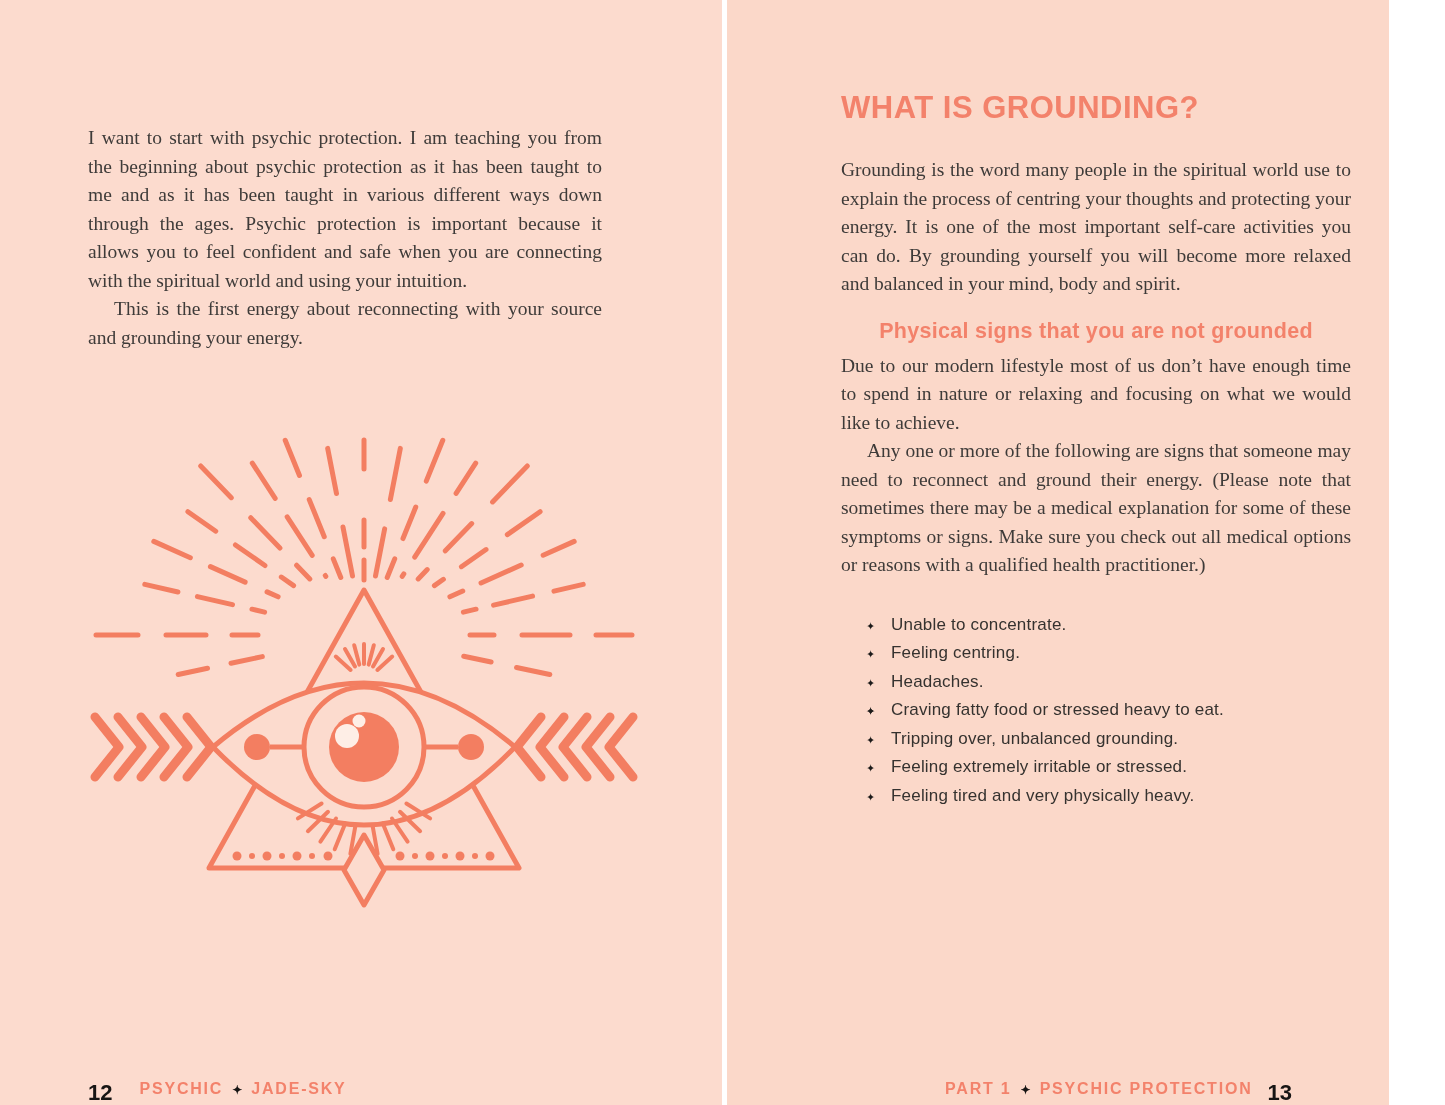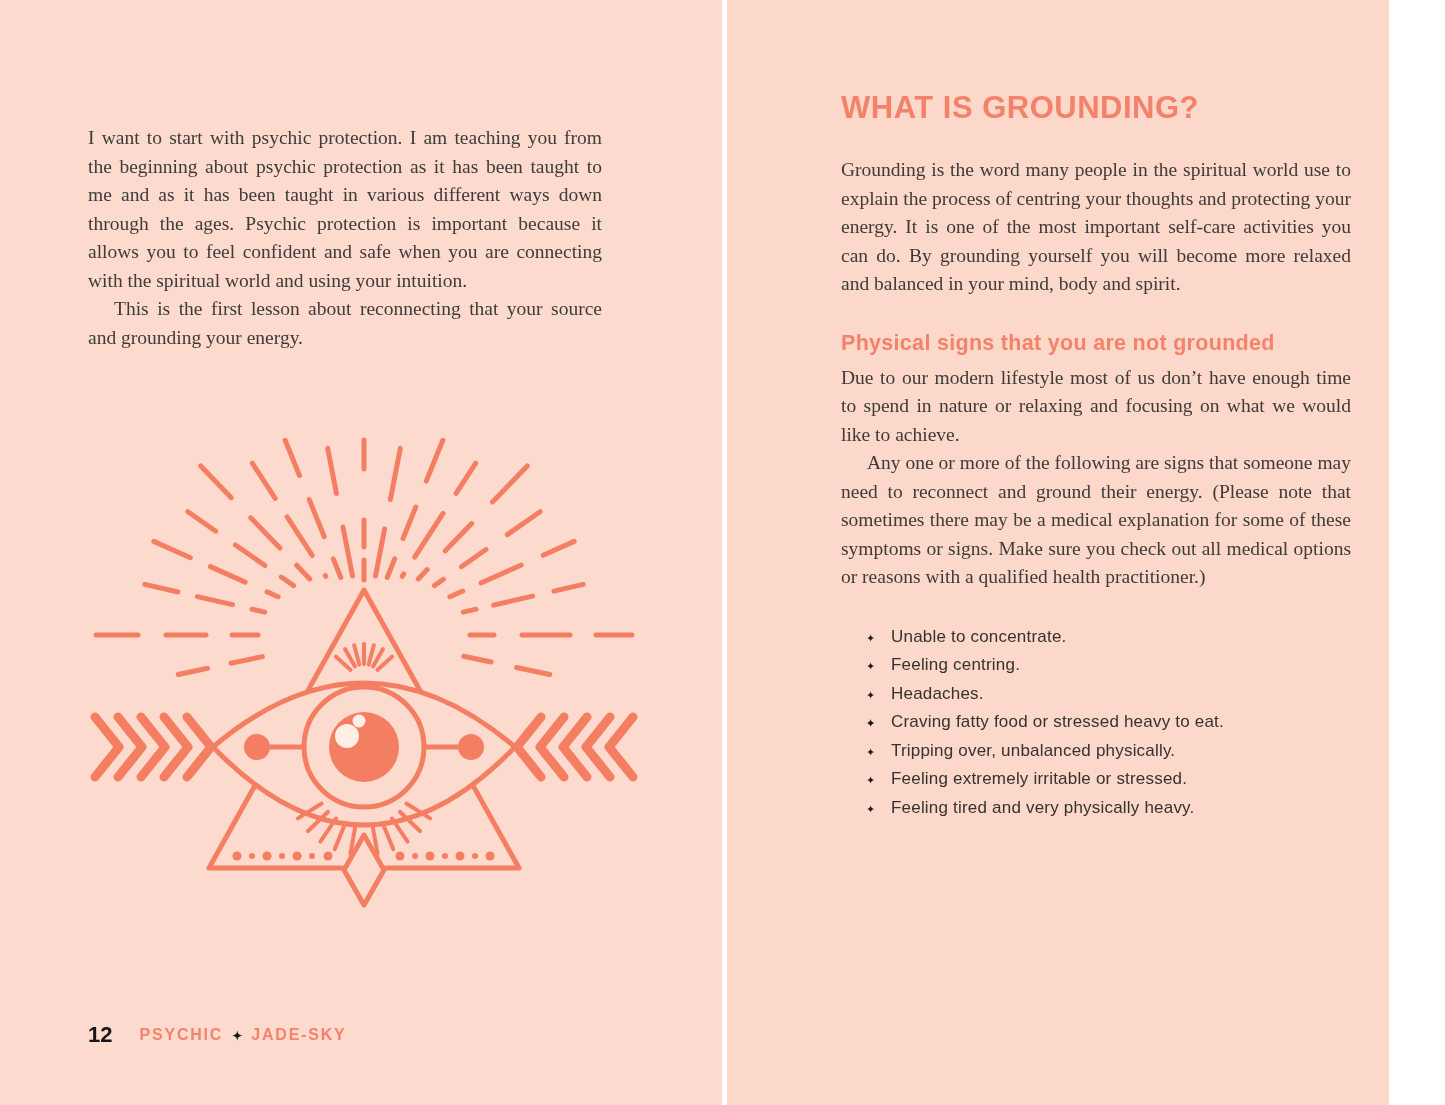--- a/index.html
+++ b/index.html
@@ -14,32 +14,32 @@
   
   .serif { font:19.5px/28.5px "Liberation Serif", serif; color:#3e3b39; text-align:justify; }
   .indent { text-indent:26px; }
 
   .left-text { position:absolute; left:88px; top:124px; width:514px; }
 
   .rp-content { position:absolute; left:114px; top:0; width:510px; }
   .rp-content h1 { margin-top:92px; font:700 31px/31px "Liberation Sans", sans-serif;
                    letter-spacing:0.5px; color:#f3826b; }
   .rp-content .p1 { margin-top:33px; }
-  .rp-content h2 { margin-top:33px; font:700 21.5px/22px "Liberation Sans", sans-serif;
-                   letter-spacing:0.3px; color:#f3826b; }
+  .rp-content h2 { margin-top:21px; font:700 21.5px/22px "Liberation Sans", sans-serif;
+                   letter-spacing:0.3px; color:#f3826b;text-align:center; }
   .rp-content .p3 { margin-top:10px; }
 
   ul.bullets { margin-top:31px; list-style:none; }
   ul.bullets li { position:relative; padding-left:50px;
                   font:17px/28.5px "Liberation Sans", sans-serif;
                   letter-spacing:0.2px; color:#35322f; text-align:justify; }
   .bullet-star { position:absolute; left:25px; top:1px; font-size:11px; color:#1d1b1a; }
 
   
-  .page-footer { position:absolute; top:1022px; display:flex; align-items:center; }
+  .page-footer { position:absolute; top:1080px; display:flex; align-items:flex-start; }
   .footer-left { left:88px; }
   .footer-right { right:97px; }
   .page-num { font:700 22px "Liberation Sans", sans-serif; color:#171514; }
   .running-title { font:700 16px "Liberation Sans", sans-serif; letter-spacing:1.8px; color:#f3826b; }
   .footer-left .running-title { margin-left:27px; }
   .footer-right .running-title { margin-right:15px; }
   .star-sep { color:#171514; font-size:12px; padding:0 9px; letter-spacing:0; }
 
   
   .illustration { position:absolute; left:85px; top:430px; width:560px; height:505px; }
@@ -47,21 +47,21 @@
 </style>
 </head>
 <body>
 
 <div class="spread">
 
   <section class="page page-left">
 
     <div class="left-text">
       <p class="serif">I want to start with psychic protection. I am teaching you from the beginning about psychic protection as it has been taught to me and as it has been taught in various different ways down through the ages. Psychic protection is important because it allows you to feel confident and safe when you are connecting with the spiritual world and using your intuition.</p>
-      <p class="serif indent">This is the first lesson about reconnecting that your source and grounding your energy.</p>
+      <p class="serif indent">This is the first energy about reconnecting with your source and grounding your energy.</p>
     </div>
 
     <div class="illustration">
       <svg viewBox="0 0 560 505" xmlns="http://www.w3.org/2000/svg">
         <g stroke="#f37e61" stroke-width="5" stroke-linecap="round" fill="none">
           <line x1="279" y1="10" x2="279" y2="150" stroke-dasharray="29 51 27 13 25"></line>
           <line x1="315.3" y1="18.4" x2="290.1" y2="148" stroke-dasharray="52 30 48"></line>
           <line x1="242.7" y1="18.4" x2="267.9" y2="148" stroke-dasharray="46 34 50"></line>
           <line x1="357.8" y1="10.3" x2="302.2" y2="147.5" stroke-dasharray="44 28 34 22 40"></line>
           <line x1="200.2" y1="10.3" x2="255.8" y2="147.5" stroke-dasharray="38 26 40 24 36"></line>
@@ -169,20 +169,24 @@
       <h2>Physical signs that you are not grounded</h2>
       <p class="serif p3">Due to our modern lifestyle most of us don’t have enough time to spend in nature or relaxing and focusing on what we would like to achieve.</p>
       <p class="serif indent">Any one or more of the following are signs that someone may need to reconnect and ground their energy. (Please note that sometimes there may be a medical explanation for some of these symptoms or signs. Make sure you check out all medical options or reasons with a qualified health practitioner.)</p>
 
       <ul class="bullets">
         <li><span class="bullet-star">✦</span><span>Unable to concentrate.</span></li>
         <li><span class="bullet-star">✦</span><span>Feeling centring.</span></li>
         <li><span class="bullet-star">✦</span><span>Headaches.</span></li>
         <li><span class="bullet-star">✦</span></li>
         <li><span class="bullet-star">✦</span><span>Craving fatty food or stressed heavy to eat.</span></li>
-        <li><span class="bullet-star">✦</span><span>Tripping over, unbalanced physically.</span></li>
+        <li><span class="bullet-star">✦</span><span>Tripping over, unbalanced grounding.</span></li>
         <li><span class="bullet-star">✦</span><span>Feeling extremely irritable or stressed.</span></li>
         <li><span class="bullet-star">✦</span><span>Feeling tired and very physically heavy.</span></li>
       </ul>
     </div>
 
+    <footer class="page-footer footer-right">
+      <span class="running-title"><span>PART 1</span><span class="star-sep">✦</span><span>PSYCHIC PROTECTION</span></span>
+      <span class="page-num">13</span>
+    </footer>
   </section>
 </div>
 
 </body></html>

